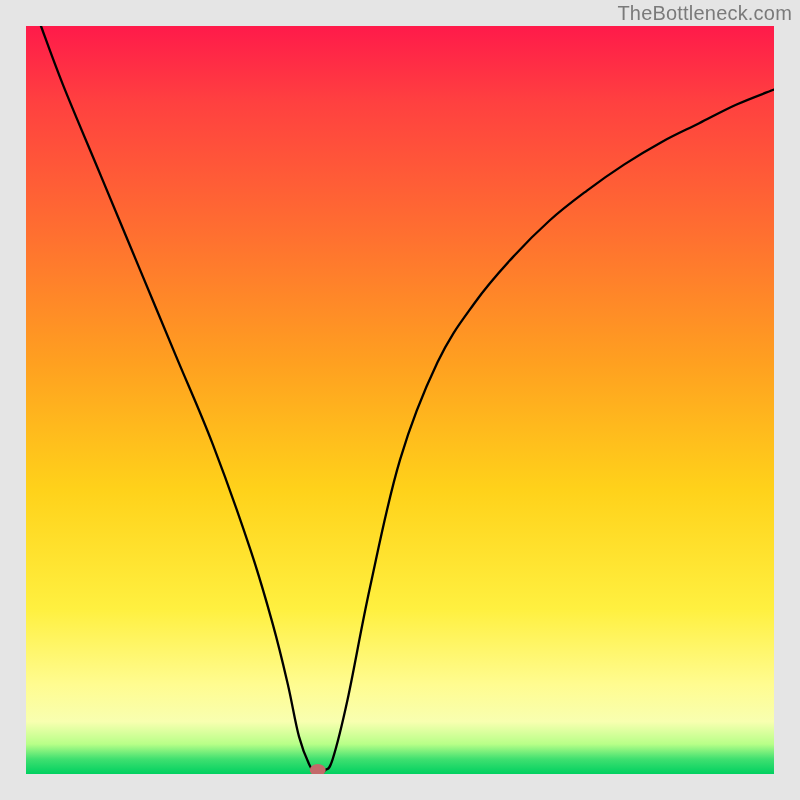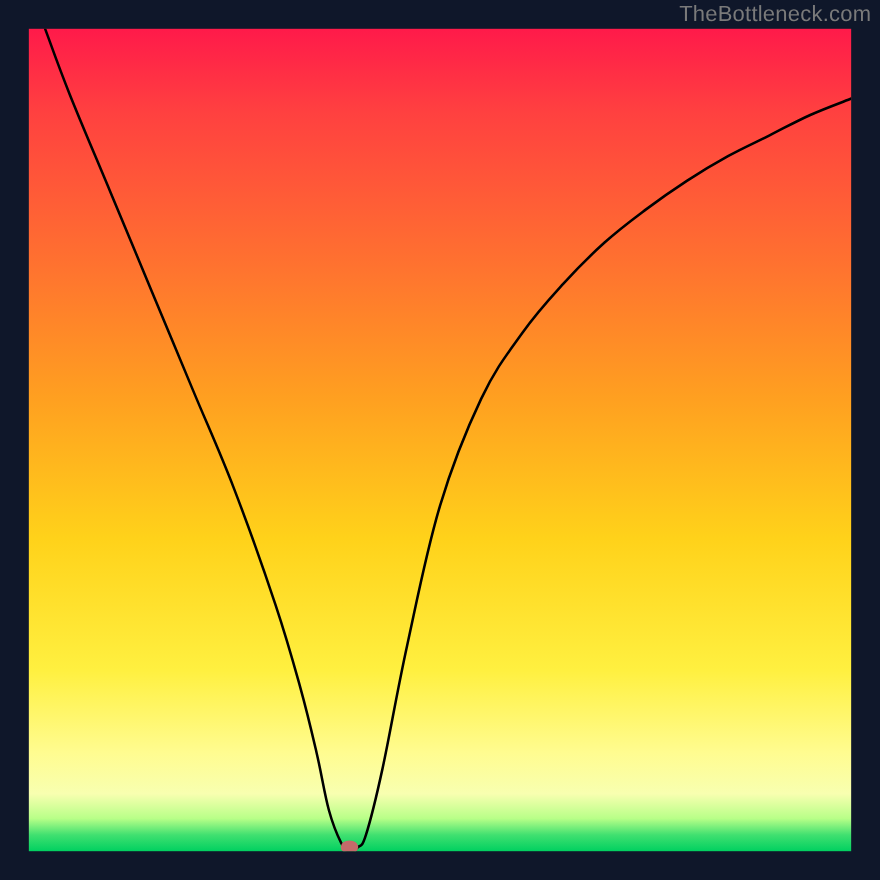--- a/index.html
+++ b/index.html
@@ -10,21 +10,21 @@
     background: #000;
     font-family: Arial, Helvetica, sans-serif;
     overflow: hidden;
   }
   .frame {
     position: absolute;
     left: 0;
     top: 0;
     width: 800px;
     height: 800px;
-    background: #0f172a;
+    background: #e5e5e5;
   }
   .plot-area {
     position: absolute;
     left: 26px;
     top: 26px;
     width: 748px;
     height: 748px;
     overflow: hidden;
   }
   .gradient-bg {

